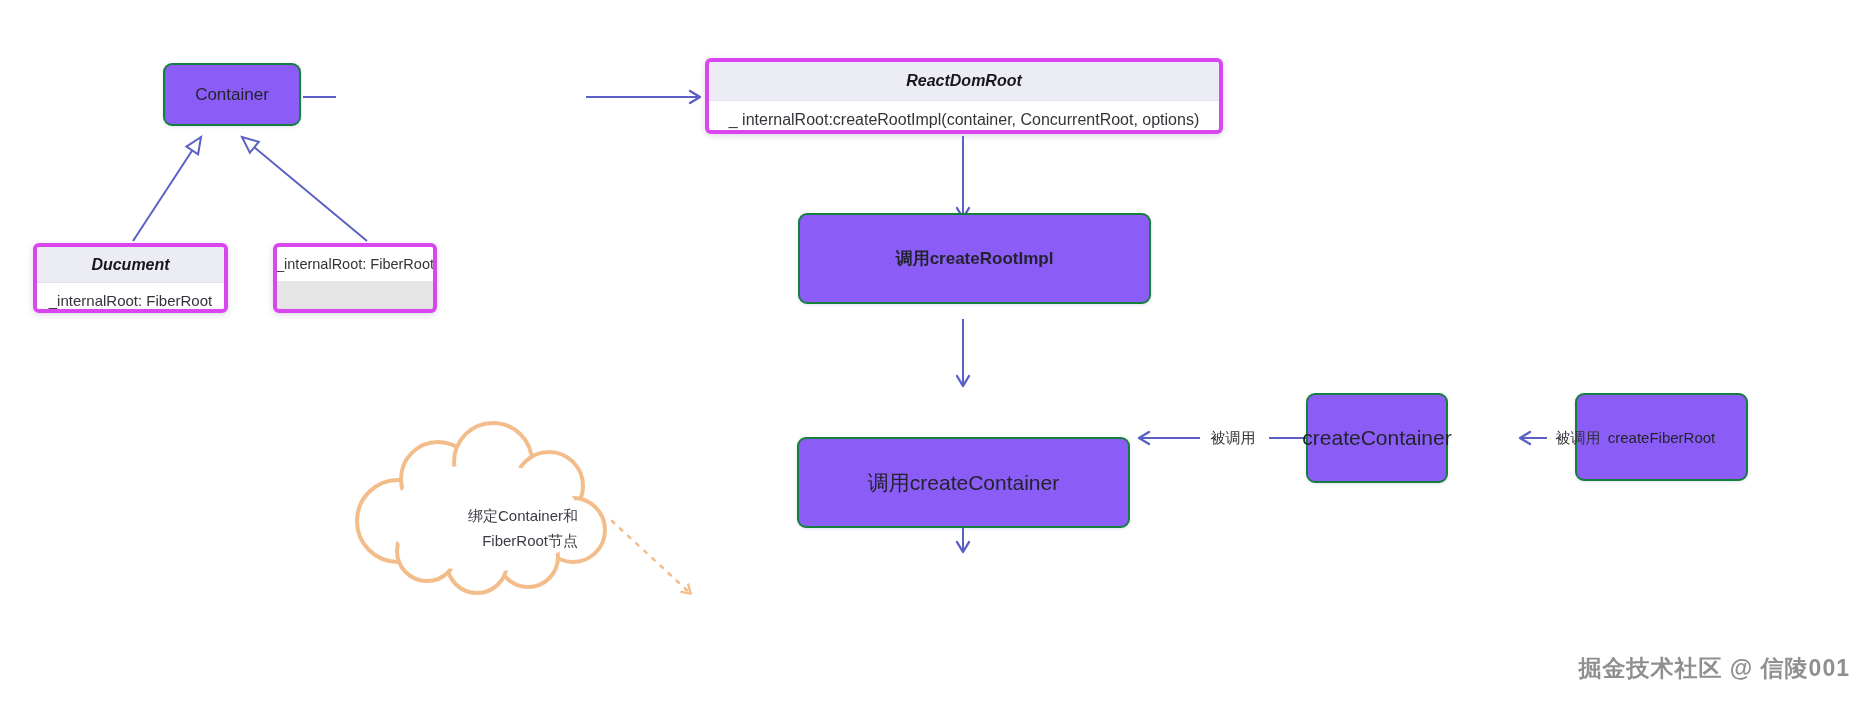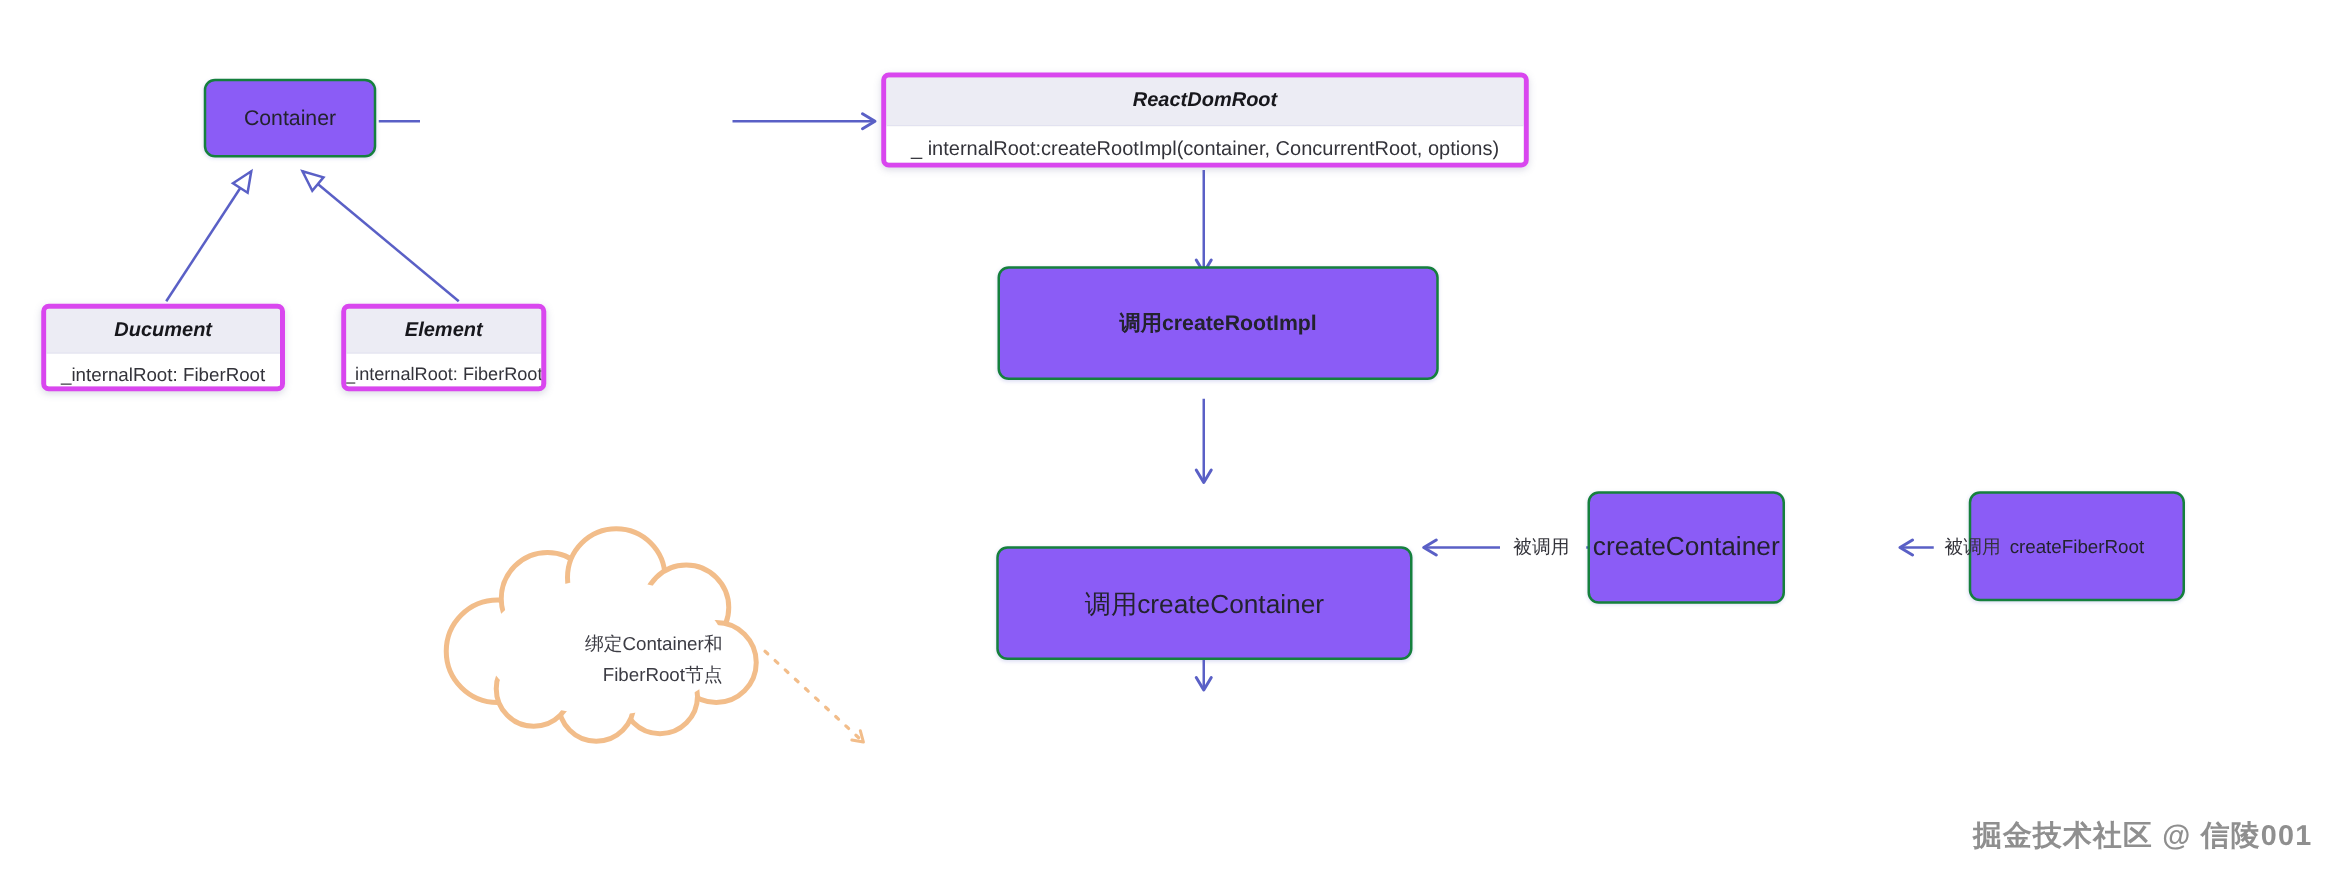--- a/index.html
+++ b/index.html
@@ -94,33 +94,32 @@
     <div class="hdr" style="height:38px;font-size:16px;">ReactDomRoot</div>
     <div class="attr" style="height:37px;font-size:16px;">_ internalRoot:createRootImpl(container, ConcurrentRoot, options)</div>
   </div>
 
   <div class="class-box" style="left:33px;top:243px;width:195px;height:70px;">
     <div class="hdr" style="height:35px;font-size:16px;">Ducument</div>
     <div class="attr" style="height:34px;font-size:15px;">_internalRoot: FiberRoot</div>
   </div>
 
   <div class="class-box" style="left:273px;top:243px;width:164px;height:70px;">
-    <div class="hdr" style="height:35px;font-size:16px;">Element</div>
     <div class="attr" style="height:34px;font-size:14.5px;">_internalRoot: FiberRoot</div>
   </div>
 
   <div class="flow-node" style="left:798px;top:213px;width:353px;height:91px;font-size:17px;font-weight:bold;">
     <span>调用createRootImpl</span>
   </div>
 
   <div class="flow-node" style="left:797px;top:393px;width:333px;height:91px;font-size:21px;margin-top:44px;">
     <span>调用createContainer</span>
   </div>
 
-  <div class="flow-node" style="left:1270px;top:393px;width:158px;height:90px;font-size:21px;">
+  <div class="flow-node" style="left:1306px;top:393px;width:142px;height:90px;font-size:21px;">
     <span>createContainer</span>
   </div>
 
   <div class="flow-node" style="left:1575px;top:393px;width:173px;height:88px;font-size:15px;">
     <span>createFiberRoot</span>
   </div>
 
 
   <div class="edge-label" style="left:1201px;top:427px;width:64px;">被调用</div>
   <div class="edge-label" style="left:1549px;top:427px;width:58px;">被调用</div>

